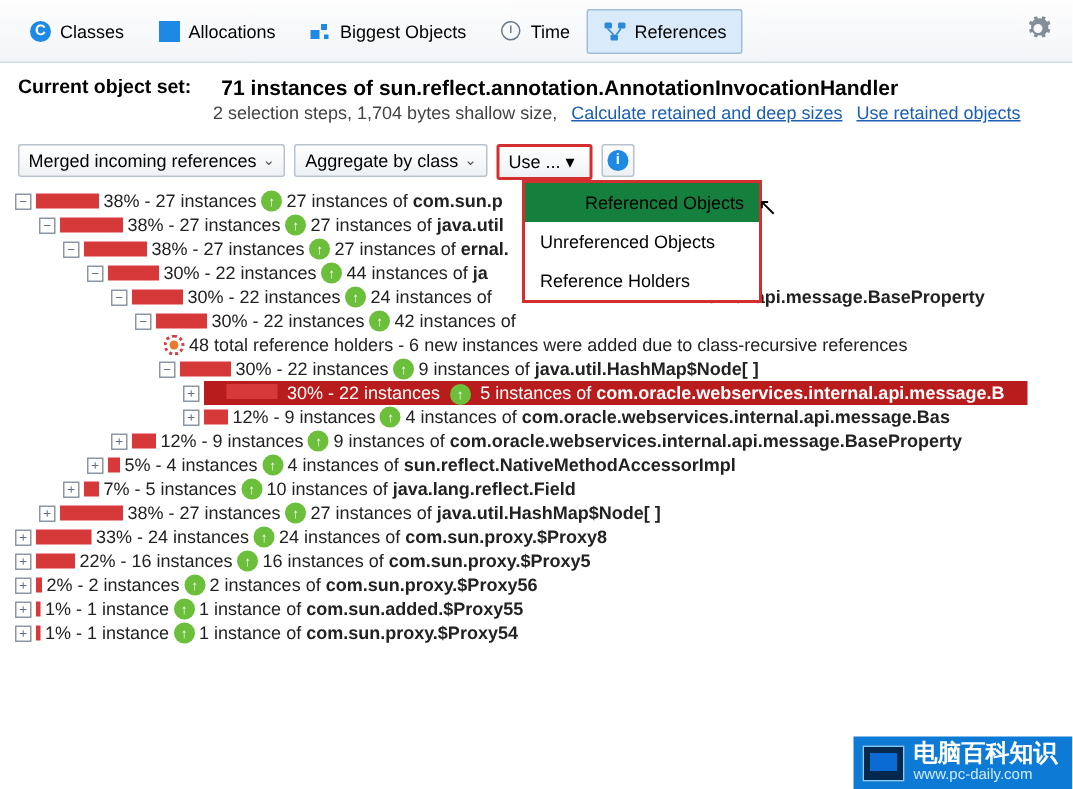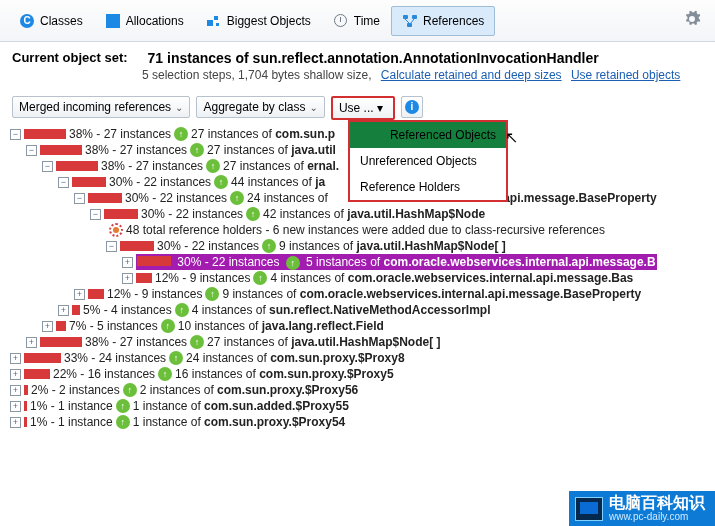--- a/index.html
+++ b/index.html
@@ -37,21 +37,21 @@
 .trow { display: flex; align-items: center; height: 16px; line-height: 16px; }
 .ind { display: inline-block; }
 .tgl { width: 11px; height: 11px; border: 1px solid #8b97a3; background: #fff; color: #5f6d7a; font-size: 9px; line-height: 9px; text-align: center; margin-right: 3px; cursor: pointer; }
 .bar { height: 10px; background: #d7383a; display: inline-block; margin-right: 3px; }
 .barbox { display: inline-flex; align-items: center; }
 .up { width: 14px; height: 14px; border-radius: 50%; background: #6bbf3a; color: #fff; font-size: 9px; font-weight: bold; text-align: center; line-height: 14px; display: inline-block; margin: 0 3px; }
 .redcirc { width: 14px; height: 14px; border-radius: 50%; border: 2px dotted #d0424a; display: inline-block; margin: 0 3px; position: relative; }
 .redcirc:after { content: ""; width: 6px; height: 6px; background: #e57c2f; border-radius: 50%; position: absolute; left: 2px; top: 2px; }
 .pct { color: #222; }
 b { font-weight: bold; }
-.selrowbox { display: inline-block; background: #a21caf; color: #fff; padding: 0 1px; }
+.selrowbox { display: inline-block; background: #b91c1c; color: #fff; padding: 0 15px; }
 .selrowbox .pct, .selrowbox b { color: #fff; }
 .watermark { position: absolute; right: 0; bottom: 0; display: flex; align-items: center; background: #0d7bd6; color: #fff; padding: 4px 10px 4px 6px; z-index: 100; font-family: "Microsoft YaHei", sans-serif; }
 .watermark .icon { width: 28px; height: 24px; background: #05294d; border: 1px solid #7fd0ff; margin-right: 6px; position: relative; }
 .watermark .icon:after { content: ""; position: absolute; left: 4px; top: 4px; width: 18px; height: 12px; background: #0b6bd4; }
 .watermark .t1 { font-size: 16px; font-weight: bold; line-height: 1; }
 .watermark .t2 { font-size: 10px; color: #cfe9ff; }
 </style>
 </head>
 <body>
 
@@ -103,21 +103,21 @@
       </svg>
   </div>
 </div>
 
 <div class="header">
   <div class="row1">
     <span class="lbl">Current object set:</span>
     <span class="val">71 instances of sun.reflect.annotation.AnnotationInvocationHandler</span>
   </div>
   <div class="row2">
-    <span>5 selection steps, 1,704 bytes shallow size,</span>
+    <span>2 selection steps, 1,704 bytes shallow size,</span>
     <a>Calculate retained and deep sizes</a>
     <a>Use retained objects</a>
   </div>
 </div>
 
 <div class="controls">
   <div class="combo">
     <span class="lbl">Merged incoming references</span>
     <span class="chev">⌄</span>
   </div>
@@ -151,21 +151,21 @@
         <span class="bar" style="width:42px"></span>
       </span> <span class="pct">38% - 27 instances</span> <span class="up">↑</span> <span>27 instances of</span>&nbsp;<b>ernal.</b></div>
   <div class="trow"><span class="ind" style="width:48px"></span><span class="tgl">−</span><span class="barbox">
         <span class="bar" style="width:34px"></span>
       </span> <span class="pct">30% - 22 instances</span> <span class="up">↑</span> <span>44 instances of</span>&nbsp;<b>ja</b></div>
   <div class="trow"><span class="ind" style="width:64px"></span><span class="tgl">−</span><span class="barbox">
         <span class="bar" style="width:34px"></span>
       </span> <span class="pct">30% - 22 instances</span> <span class="up">↑</span> <span>24 instances of</span>&nbsp;&nbsp;&nbsp;&nbsp;&nbsp;&nbsp;&nbsp;&nbsp;&nbsp;&nbsp;&nbsp;&nbsp;&nbsp;&nbsp;&nbsp;&nbsp;&nbsp;&nbsp;&nbsp;&nbsp;&nbsp;&nbsp;&nbsp;&nbsp;&nbsp;&nbsp;&nbsp;&nbsp;&nbsp;&nbsp;&nbsp;&nbsp;&nbsp;&nbsp;&nbsp;&nbsp;&nbsp;&nbsp;&nbsp;&nbsp;&nbsp;&nbsp;&nbsp;<b>ernal.api.message.BaseProperty</b></div>
   <div class="trow"><span class="ind" style="width:80px"></span><span class="tgl">−</span><span class="barbox">
         <span class="bar" style="width:34px"></span>
-      </span> <span class="pct">30% - 22 instances</span> <span class="up">↑</span> <span>42 instances of</span>&nbsp;<b>java.util.HashMap$Node</b></div>
+      </span> <span class="pct">30% - 22 instances</span> <span class="up">↑</span> <span>42 instances of</span>&nbsp;</div>
   <div class="trow">
       <span class="ind" style="width:96px"></span>
       <span class="redcirc"></span> 
       <span>48 total reference holders - 6 new instances were added due to class-recursive references</span>
     </div>
   <div class="trow"><span class="ind" style="width:96px"></span><span class="tgl">−</span><span class="barbox">
         <span class="bar" style="width:34px"></span>
       </span> <span class="pct">30% - 22 instances</span> <span class="up">↑</span> <span>9 instances of</span>&nbsp;<b>java.util.HashMap$Node[ ]</b></div>
   <div class="trow">
       <span class="ind" style="width:112px"></span>

